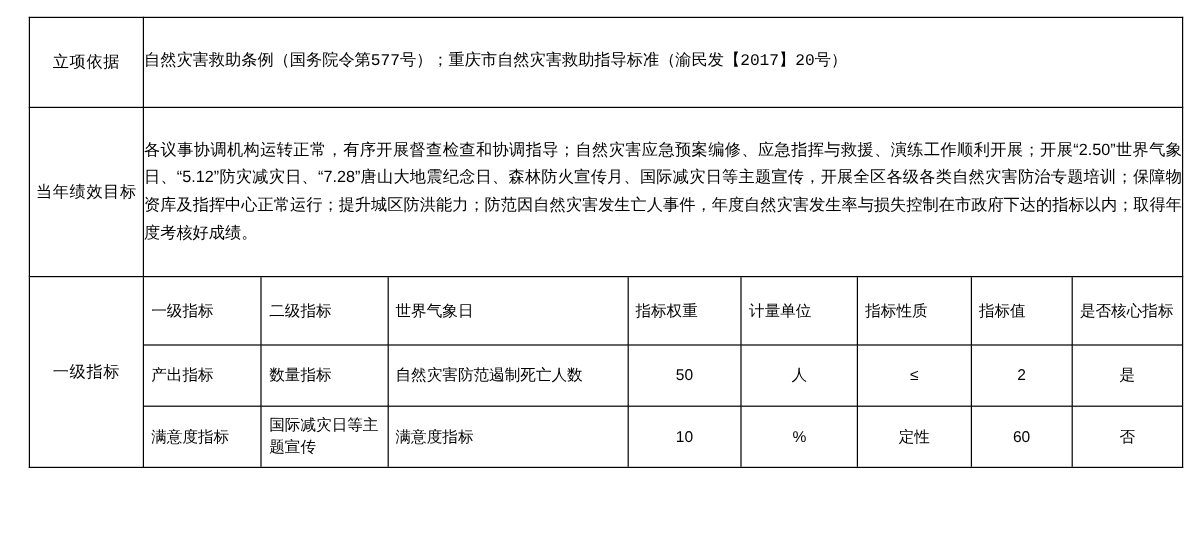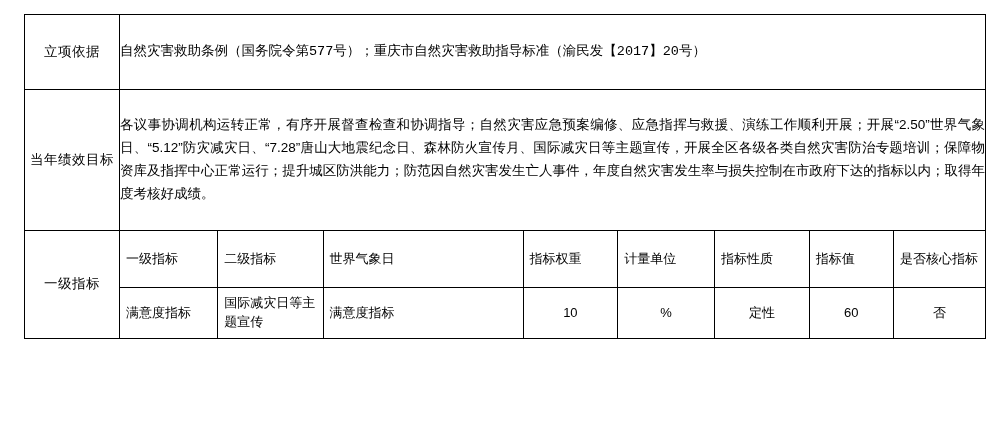--- a/index.html
+++ b/index.html
@@ -130,20 +130,30 @@
                 <td class="hdr">一级指标</td>
                 <td class="hdr">二级指标</td>
                 <td class="hdr">世界气象日</td>
                 <td class="hdr">指标权重</td>
                 <td class="hdr">计量单位</td>
                 <td class="hdr">指标性质</td>
                 <td class="hdr">指标值</td>
                 <td class="hdr">是否核心指标</td>
               </tr>
               <tr class="ind-row">
+                <td class="l">产出指标</td>
+                <td class="l">数量指标</td>
+                <td class="l">自然灾害防范遏制死亡人数</td>
+                <td class="c num">50</td>
+                <td class="c">人</td>
+                <td class="c">≤</td>
+                <td class="c num">2</td>
+                <td class="c">是</td>
+              </tr>
+              <tr class="ind-row">
                 <td class="l">满意度指标</td>
                 <td class="l">国际减灾日等主题宣传</td>
                 <td class="l">满意度指标</td>
                 <td class="c num">10</td>
                 <td class="c">%</td>
                 <td class="c">定性</td>
                 <td class="c num">60</td>
                 <td class="c">否</td>
               </tr>
             </tbody>

